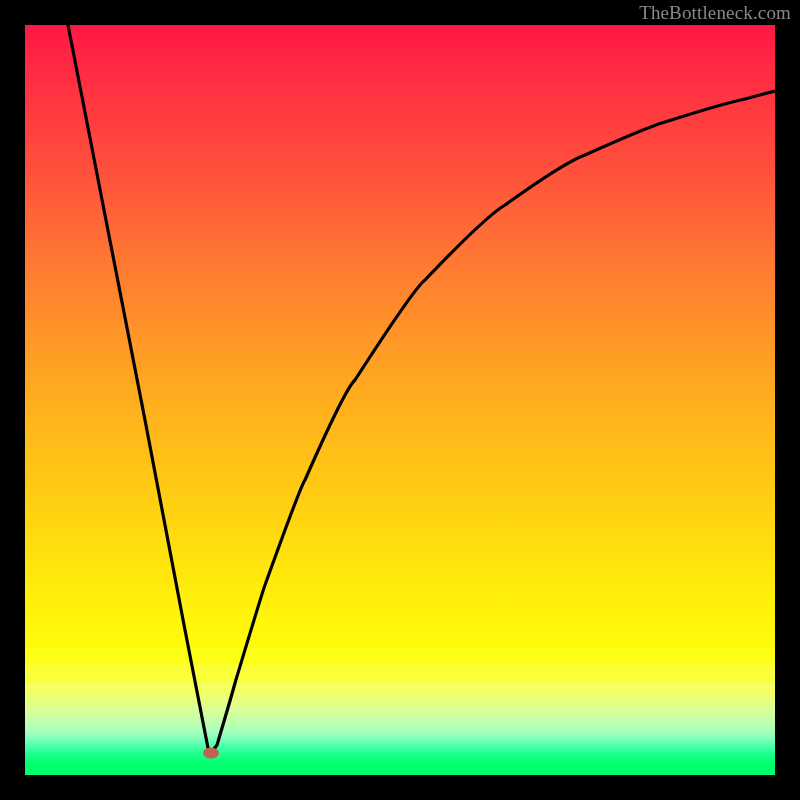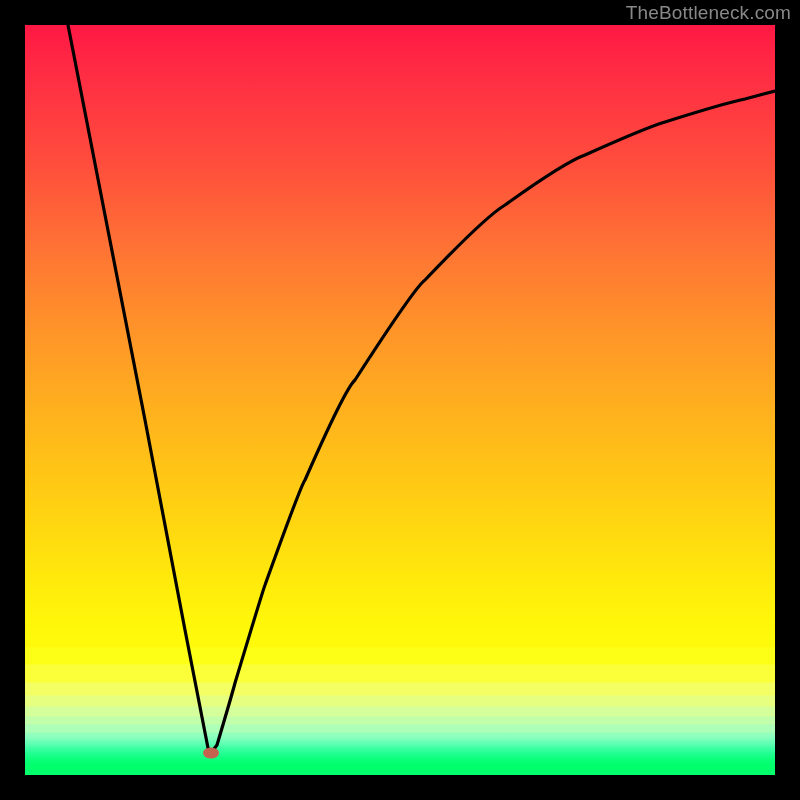--- a/index.html
+++ b/index.html
@@ -9,20 +9,21 @@
     height: 800px;
     overflow: hidden;
     font-family: Arial, Helvetica, sans-serif;
     background: #000;
   }
   .chart-container {
     position: relative;
     width: 800px;
     height: 800px;
     background: #000;
+    font-family: Liberation Serif, serif;
   }
   .plot-area {
     position: absolute;
     left: 25px;
     top: 25px;
     width: 750px;
     height: 750px;
     overflow: hidden;
     background: linear-gradient(to bottom,
       #ff1844 0px,

